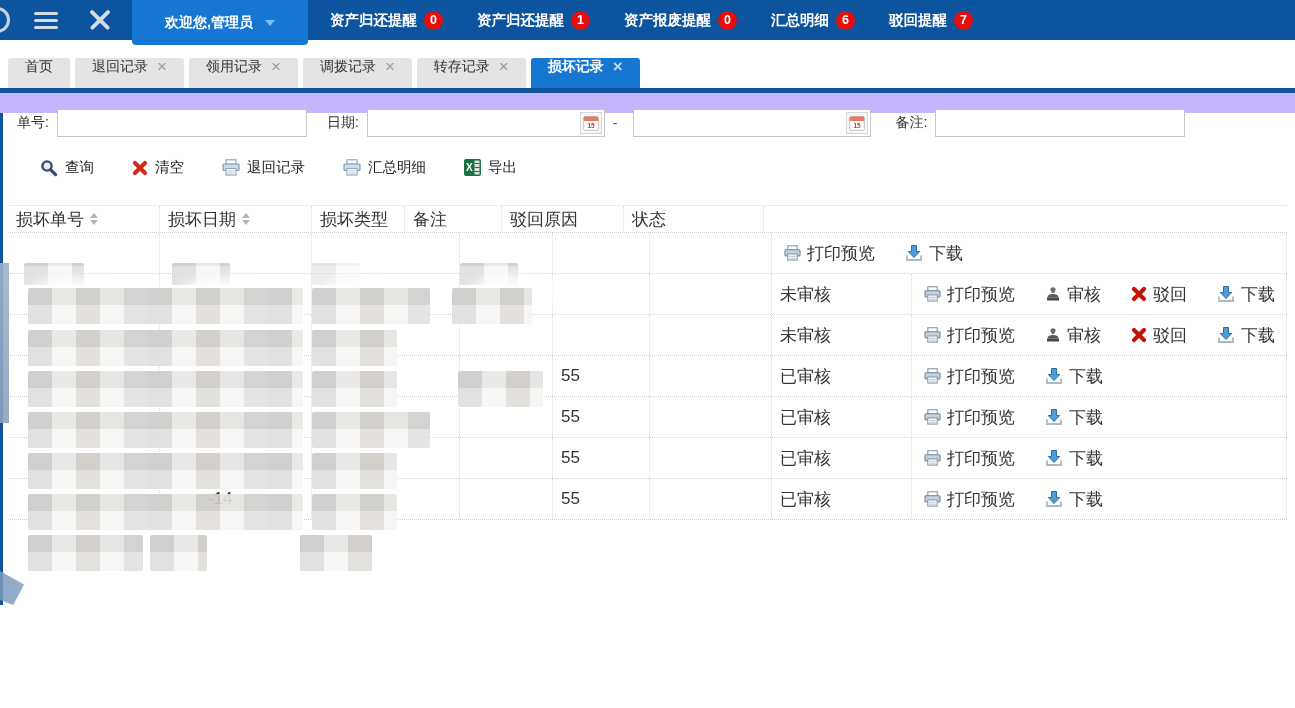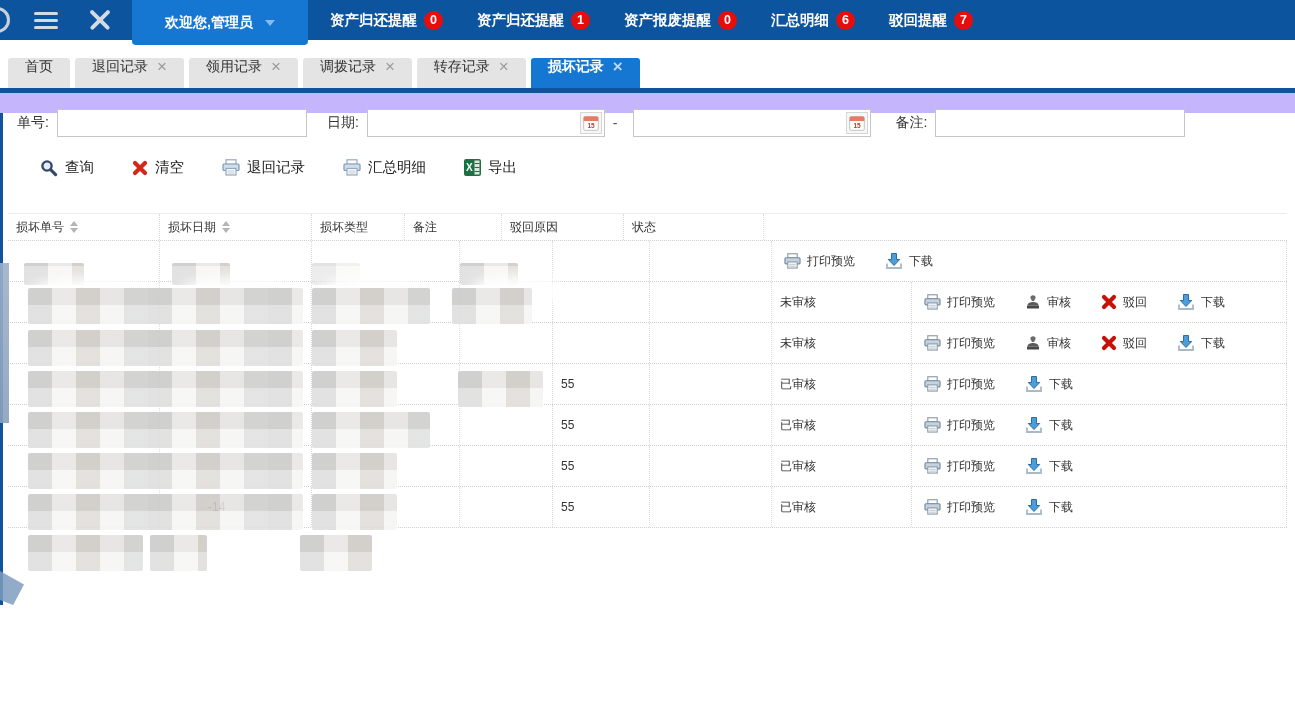--- a/index.html
+++ b/index.html
@@ -55,21 +55,21 @@
     background:#f7f7f7; display:flex; align-items:center; justify-content:center; cursor:pointer; }
   .dash { margin:0 8px; color:#555; }
   .lbl-remark { margin-left:24px; }
   .inp-remark { width:250px; margin-left:8px; }
 
   .toolbar { display:flex; align-items:center; gap:38px; margin:26px 0 4px 40px;
     font-size:14.5px; color:#222; }
   .tool { display:flex; align-items:center; gap:7px; cursor:pointer; white-space:nowrap; }
 
   
-  .table { margin:36px 8px 0 8px; font-size:12px; color:#333; }
+  .table { margin:28px 8px 0 8px; font-size:17px; color:#333; }
   .thead { display:flex; height:28px; border-top:1px solid #ececec; border-bottom:1px dotted #cfcfcf; }
   .th { display:flex; align-items:center; gap:6px; padding-left:8px; border-right:1px dotted #dcdcdc; }
   .tr { display:flex; height:41px; border-bottom:1px dotted #cfcfcf; }
   .td { display:flex; align-items:center; padding-left:8px; border-right:1px dotted #dcdcdc; }
   .c1{width:152px;} .c2{width:152px;} .c3{width:148px;} .c4{width:93px;}
   .c5{width:97px;} .c6{width:122px;} .c7{width:140px;} .c8{flex:1;}
   .td.c8 { padding-left:12px; gap:30px; }
   .sort { display:flex; flex-direction:column; gap:2.5px; }
   .sort .up { width:0;height:0;border-left:4px solid transparent;border-right:4px solid transparent;
     border-bottom:5px solid #b5b5b5; }

